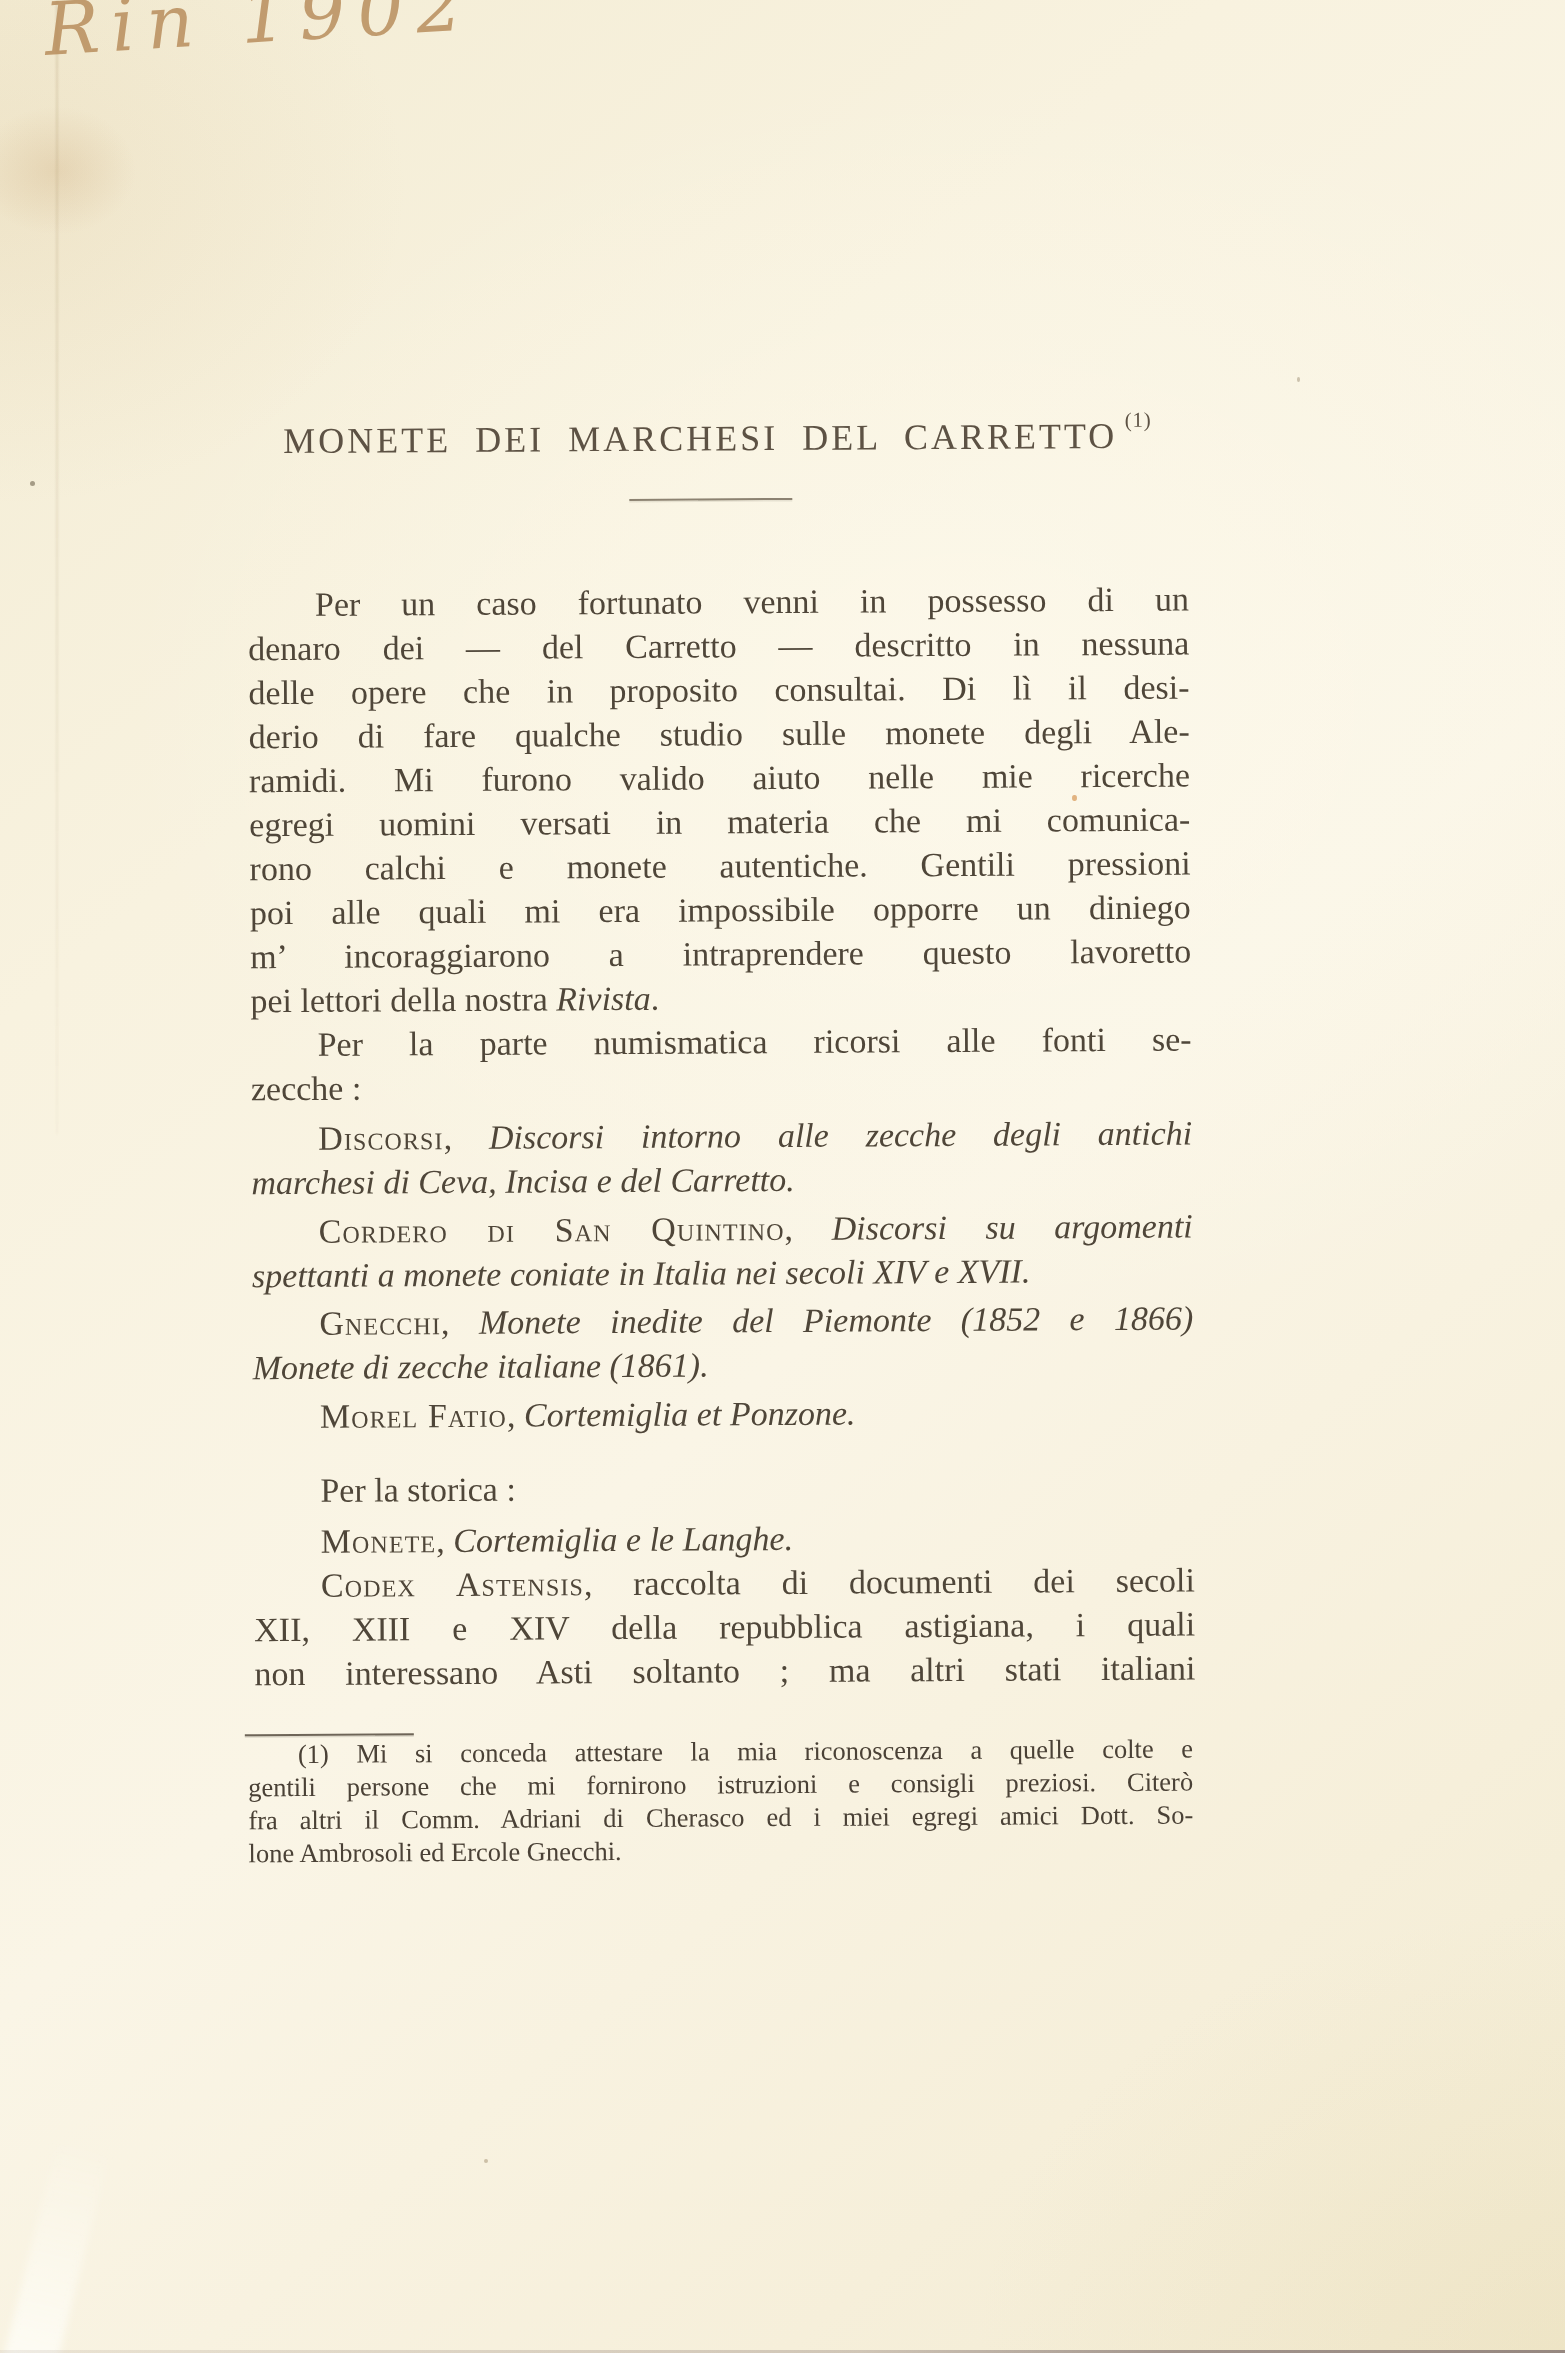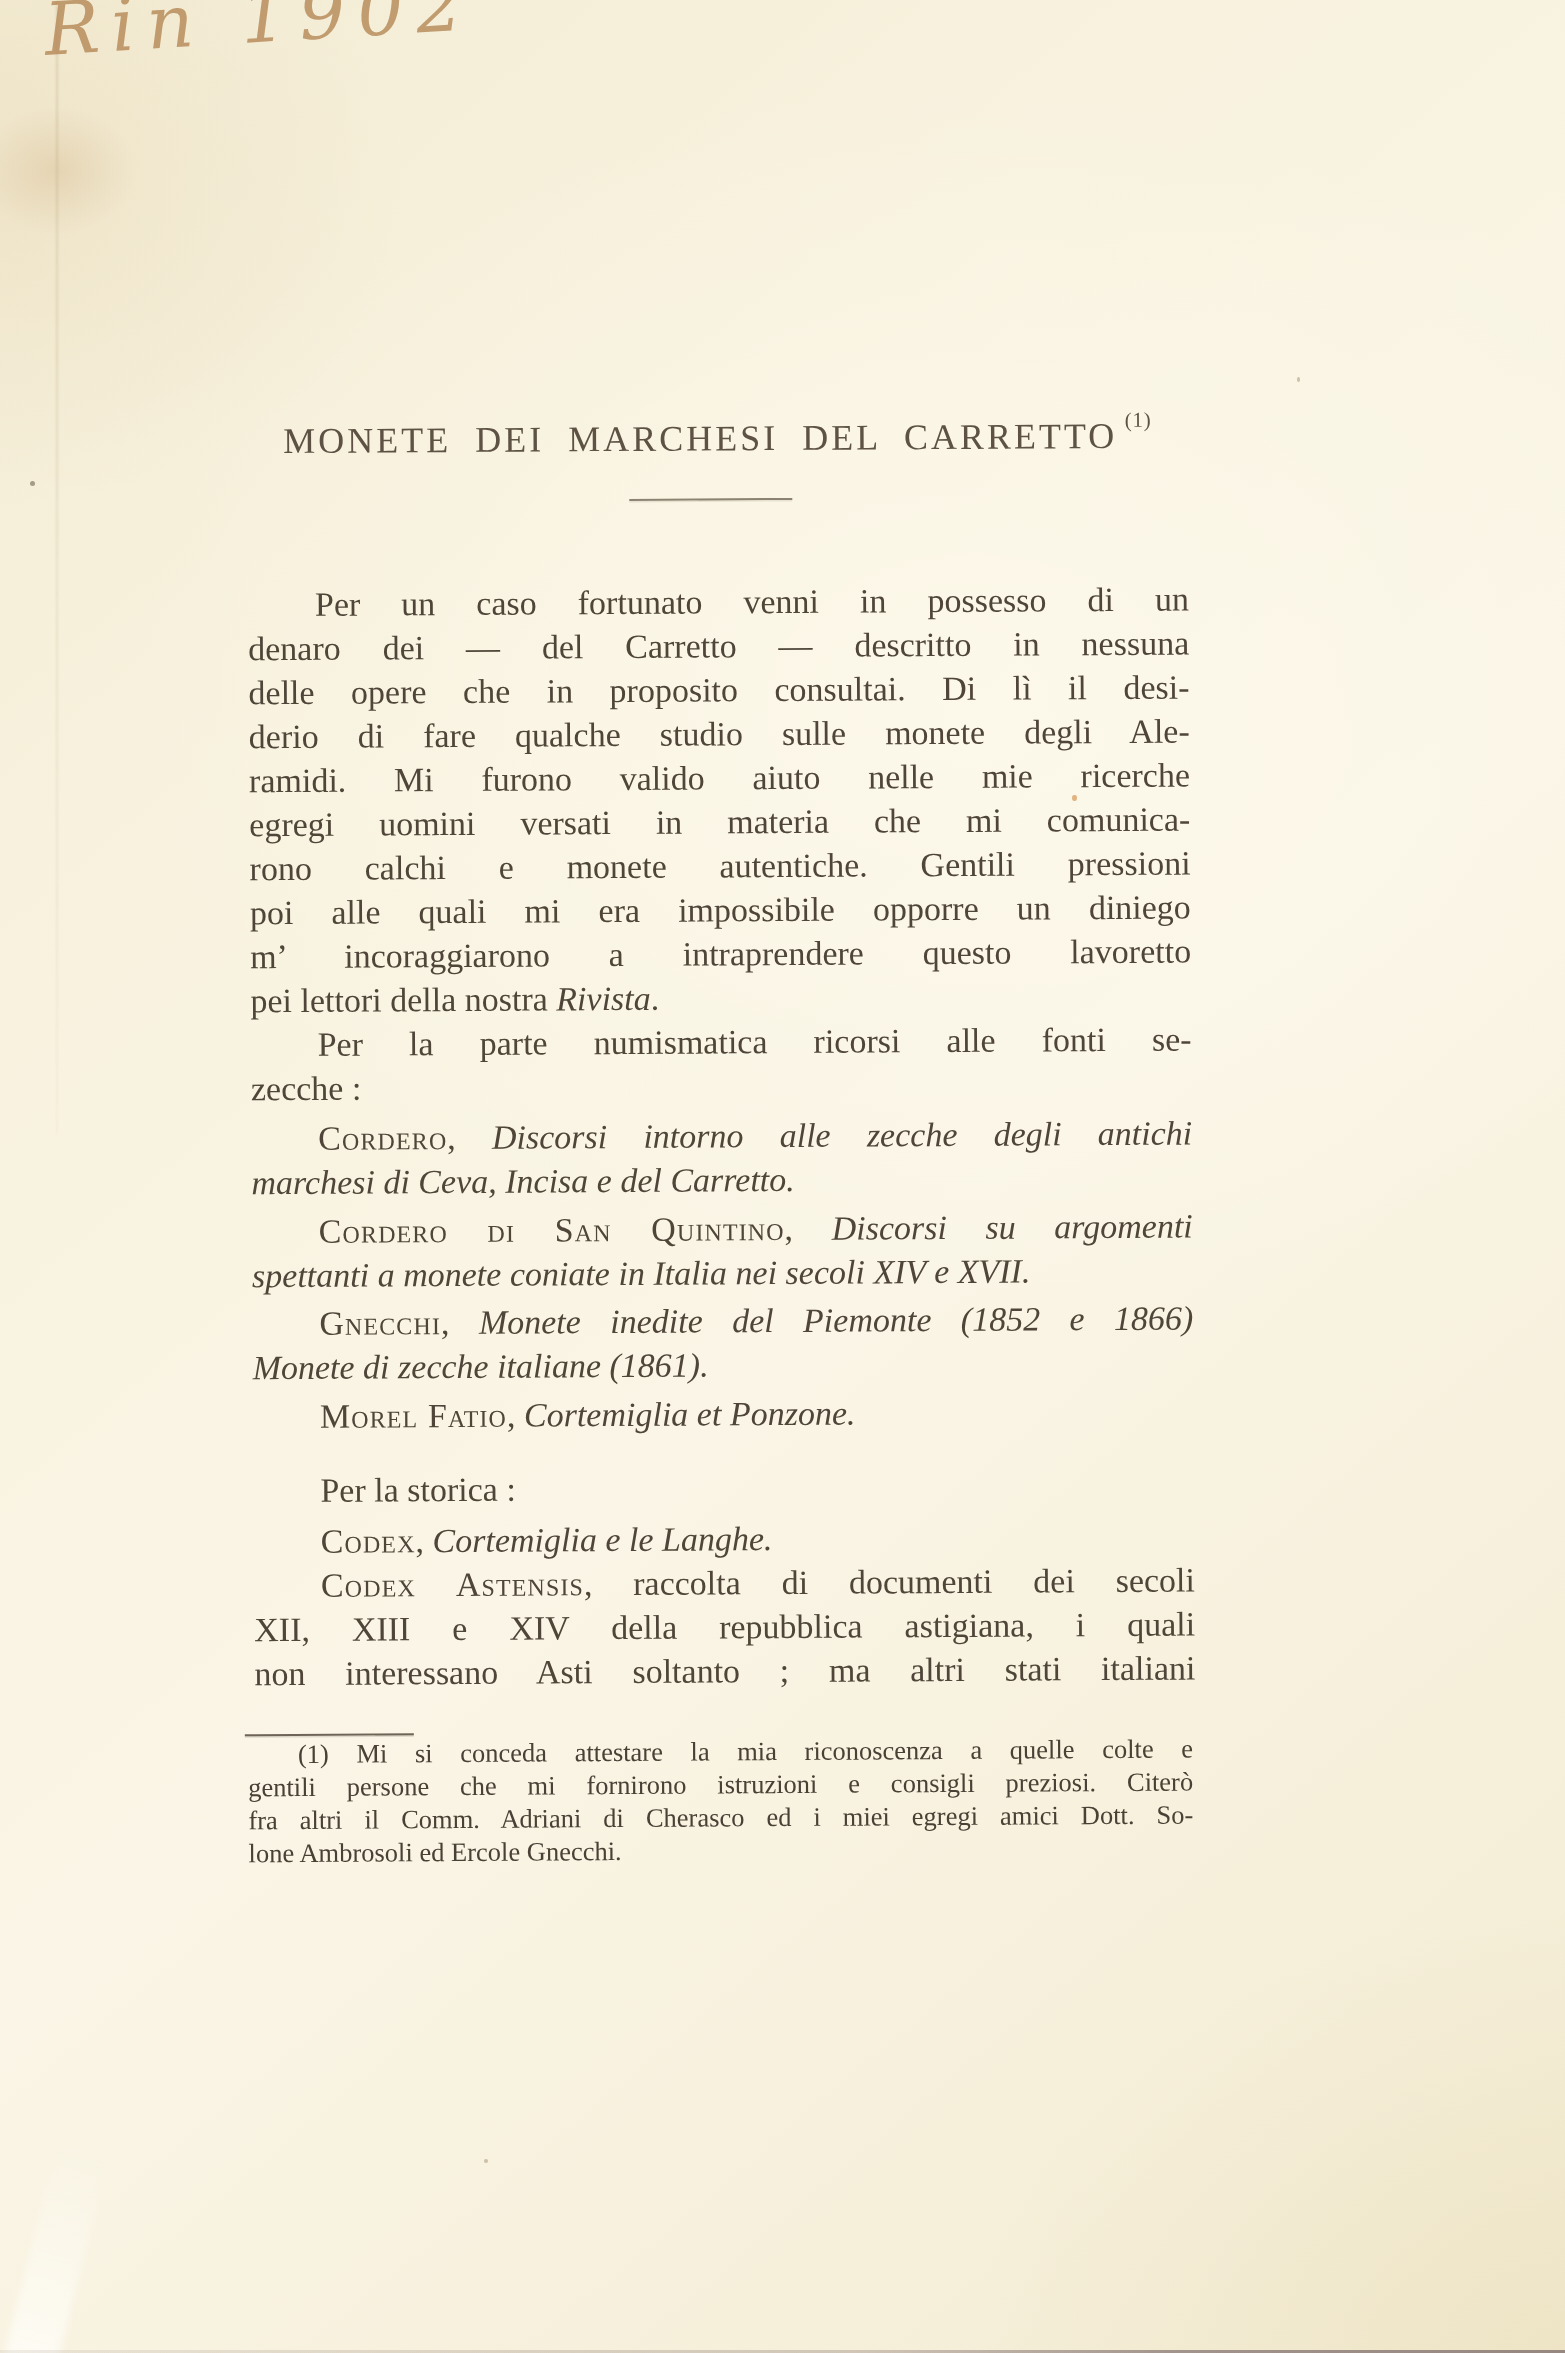--- a/index.html
+++ b/index.html
@@ -109,29 +109,29 @@
         <div class="line justify"><span>delle opere che in proposito consultai. Di lì il desi-</span></div>
         <div class="line justify"><span>derio di fare qualche studio sulle monete degli Ale-</span></div>
         <div class="line justify"><span>ramidi. Mi furono valido aiuto nelle mie ricerche</span></div>
         <div class="line justify"><span>egregi uomini versati in materia che mi comunica-</span></div>
         <div class="line justify"><span>rono calchi e monete autentiche. Gentili pressioni</span></div>
         <div class="line justify"><span>poi alle quali mi era impossibile opporre un diniego</span></div>
         <div class="line justify"><span>m’ incoraggiarono a intraprendere questo lavoretto</span></div>
         <div class="line"><span>pei lettori della nostra </span><span class="i">Rivista</span><span>.</span></div>
         <div class="line justify indent"><span>Per la parte numismatica ricorsi alle fonti se-</span></div>
         <div class="line"><span>zecche :</span></div>
-        <div class="line justify indent" style="margin-top: 6px;"><span class="sc">Cordero</span><span>, </span><span class="i">Discorsi intorno alle zecche degli antichi</span></div>
+        <div class="line justify indent" style="margin-top: 6px;"><span class="sc">Discorsi</span><span>, </span><span class="i">Discorsi intorno alle zecche degli antichi</span></div>
         <div class="line"><span class="i">marchesi di Ceva, Incisa e del Carretto.</span></div>
         <div class="line justify indent" style="margin-top: 4.5px;"><span class="sc">Cordero di San Quintino</span><span>, </span><span class="i">Discorsi su argomenti</span></div>
         <div class="line"><span class="i">spettanti a monete coniate in Italia nei secoli XIV e XVII.</span></div>
         <div class="line justify indent" style="margin-top: 4.5px;"><span class="sc">Gnecchi</span><span>, </span><span class="i">Monete inedite del Piemonte (1852 e 1866)</span></div>
         <div class="line"><span class="i">Monete di zecche italiane (1861).</span></div>
         <div class="line indent" style="margin-top: 4.5px;"><span class="sc">Morel Fatio</span><span>, </span><span class="i">Cortemiglia et Ponzone.</span></div>
         <div class="line indent" style="margin-top: 30px;"><span>Per la storica :</span></div>
-        <div class="line indent" style="margin-top: 7.6px;"><span class="sc">Codex</span><span>, </span><span class="i">Cortemiglia e le Langhe.</span></div>
+        <div class="line indent" style="margin-top: 7.6px;"><span class="sc">Monete</span><span>, </span><span class="i">Cortemiglia e le Langhe.</span></div>
         <div class="line justify indent"><span class="sc">Codex Astensis</span><span>, raccolta di documenti dei secoli</span></div>
         <div class="line justify"><span>XII, XIII e XIV della repubblica astigiana, i quali</span></div>
         <div class="line justify"><span>non interessano Asti soltanto ; ma altri stati italiani</span></div>
       </div>
 
     <div class="footnote-rule"></div>
     <div class="footnote" id="footnote-text">
         <div class="line justify indent"><span>(1) Mi si conceda attestare la mia riconoscenza a quelle colte e</span></div>
         <div class="line justify"><span>gentili persone che mi fornirono istruzioni e consigli preziosi. Citerò</span></div>
         <div class="line justify"><span>fra altri il Comm. Adriani di Cherasco ed i miei egregi amici Dott. So-</span></div>

